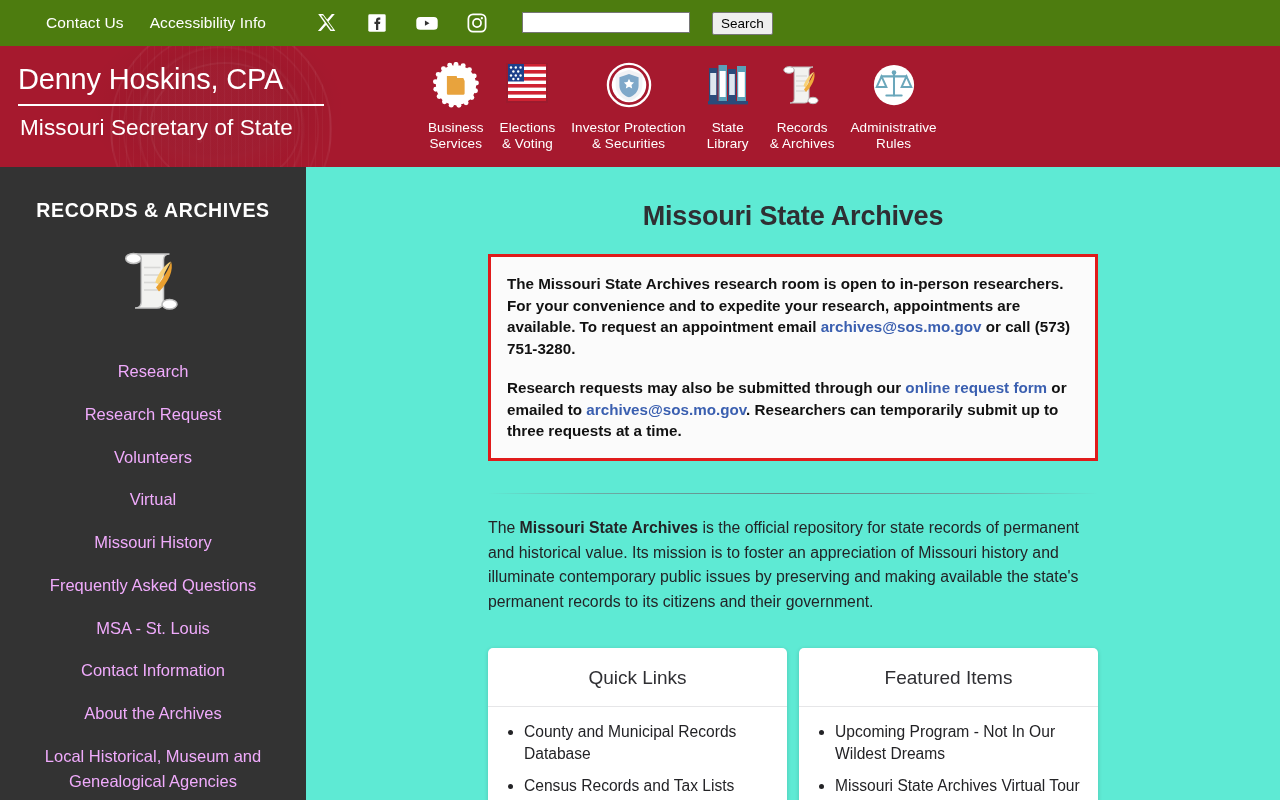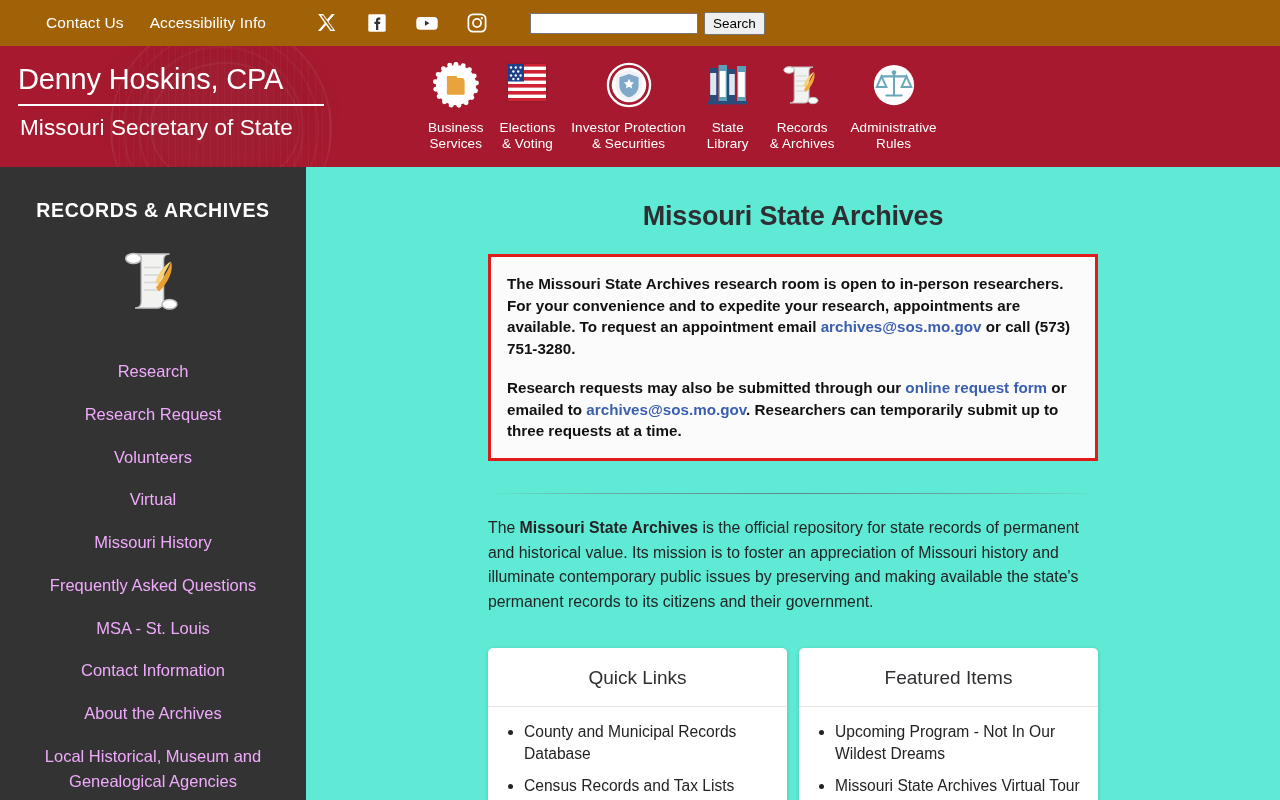--- a/index.html
+++ b/index.html
@@ -8,21 +8,21 @@
     margin: 0; padding: 0;
     width: 1280px; height: 800px;
     overflow: hidden;
     font-family: "Liberation Sans", sans-serif;
     background: #f7f7f8;
   }
 
   
   .topbar {
     height: 46px;
-    background: #a16207;
+    background: #4d7c0f;
     display: flex;
     align-items: center;
     padding: 0 0 0 46px;
     gap: 0;
   }
   .topbar a.toplink {
     color: #ffffff;
     font-size: 15.5px;
     text-decoration: none;
     margin-right: 38px;
@@ -36,23 +36,23 @@
     gap: 24px;
     margin-left: 10px;
   }
   .social .sicon {
     width: 26px; height: 26px;
     display: inline-flex;
     align-items: center; justify-content: center;
   }
   .social .sicon svg { display: block; }
   .searchwrap {
-    display: flex; align-items: center;
-    margin-left: 40px;
-    gap: 6px;
+    display: flex; 
+    margin-left: 32px;
+    gap: 22px;
   }
   .searchwrap input[type=text] {
     width: 168px; height: 21px;
     border: 1px solid #767676;
     background: #ffffff;
     font-size: 13px;
     padding: 1px 3px;
     font-family: "Liberation Sans", sans-serif;
   }
   .searchwrap button {

